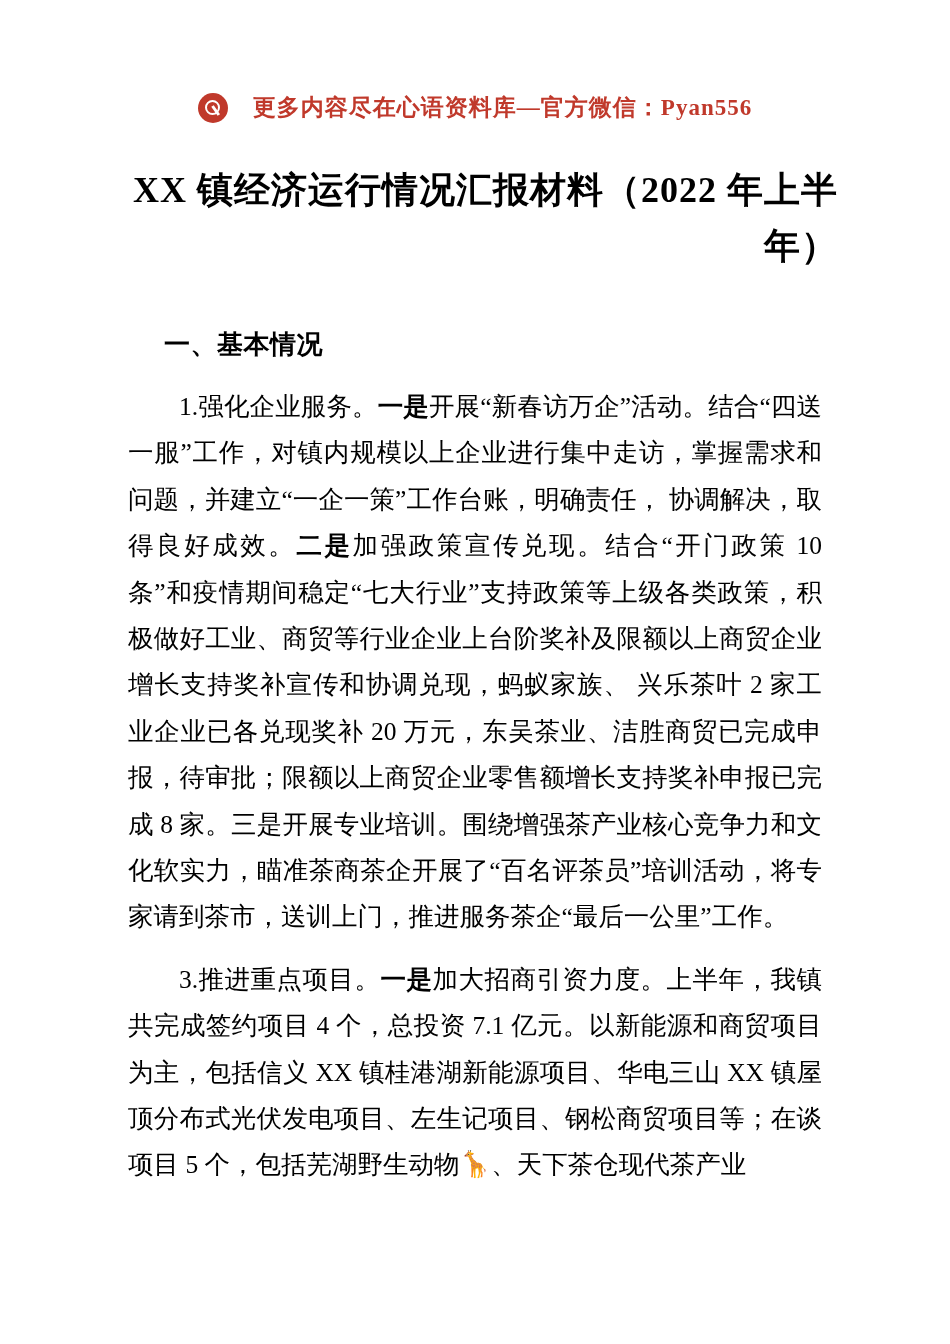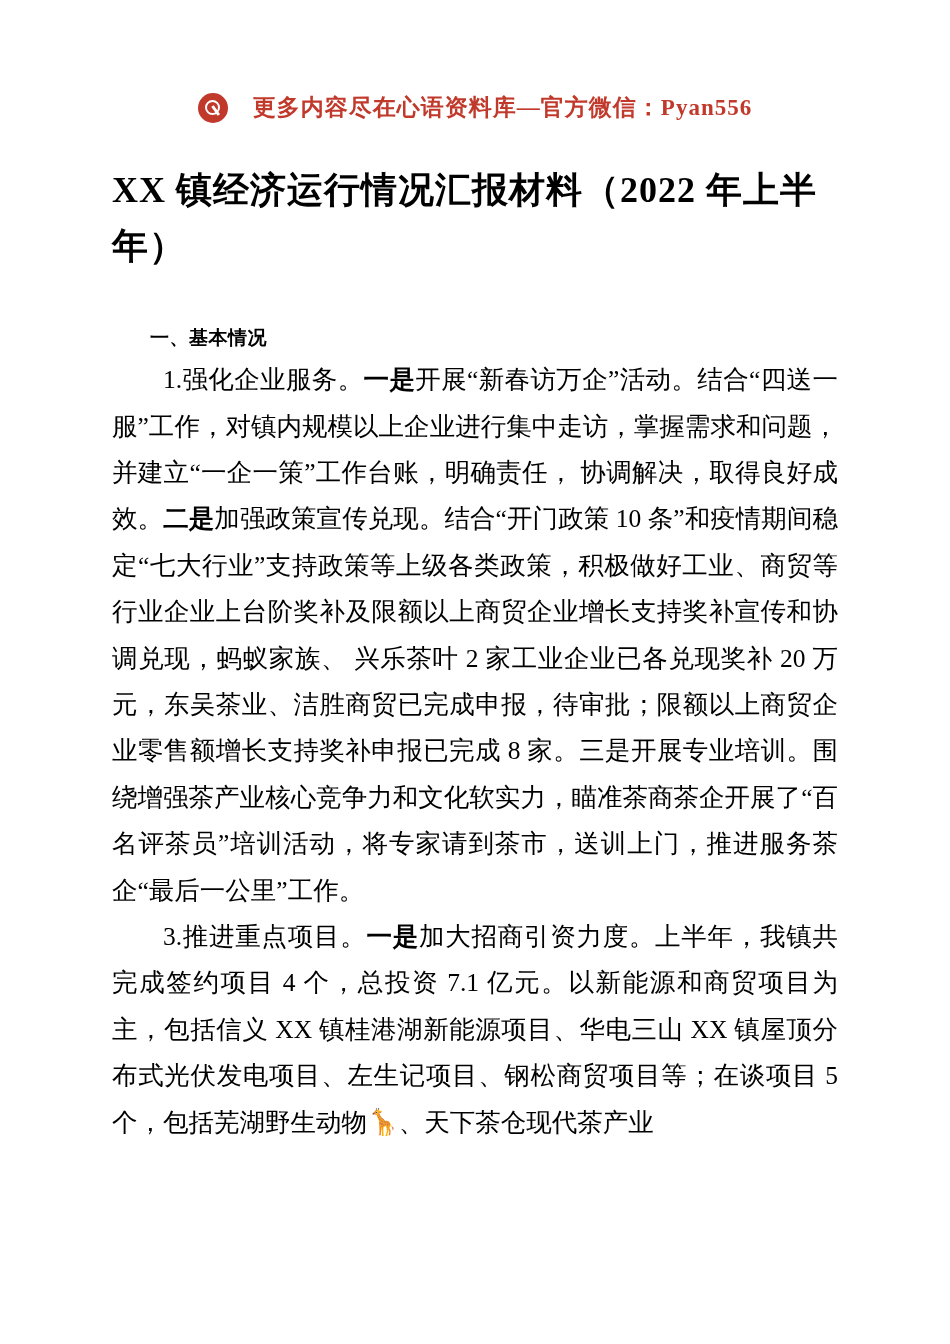--- a/index.html
+++ b/index.html
@@ -75,48 +75,48 @@
     white-space: nowrap;
   }
 
   
   .doc-title {
     margin-top: 40px;
     font-family: "Liberation Serif", serif;
     font-size: 36px;
     font-weight: bold;
     line-height: 1.55;
-    text-align: left;
+    text-align: right;
     letter-spacing: 1px;
   }
 
   
   .body-block {
     margin-top: 46px;
     font-size: 25.5px;
     line-height: 1.82;
     text-align: justify;
     text-justify: inter-ideograph;
   }
   .h2 {
     font-weight: bold;
     text-indent: 2em;
     margin: 0 0 2px 0;
-    font-size: 19px;
+    font-size: 26px;
     letter-spacing: 0.5px;
   }
   .h3 {
     font-weight: bold;
     text-indent: 2em;
     margin: 0 0 2px 0;
     font-size: 25.5px;
     letter-spacing: 0.5px;
   }
   p.para {
-    margin: 0;
+    margin: 16px;
     text-indent: 2em;
     font-size: 25.5px;
   }
   .b { font-weight: bold; }
 </style>
 </head>
 <body>
 
 <div class="page">
 

